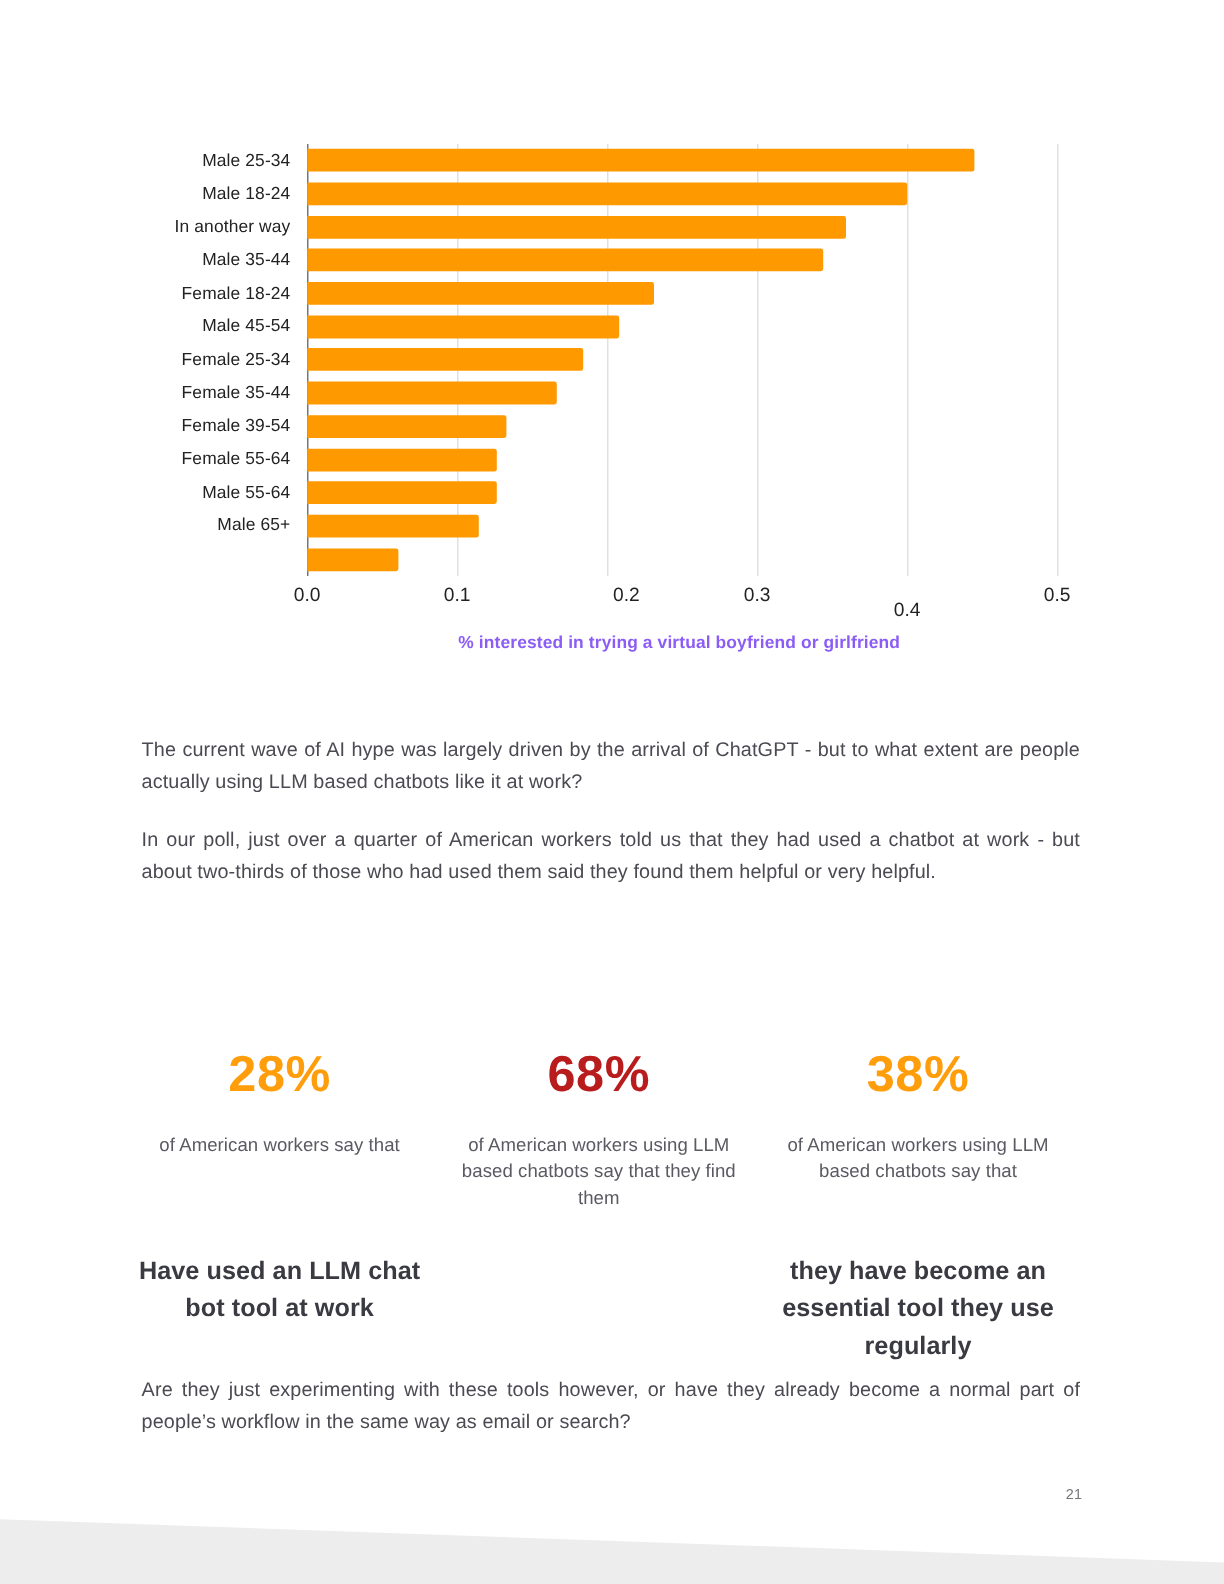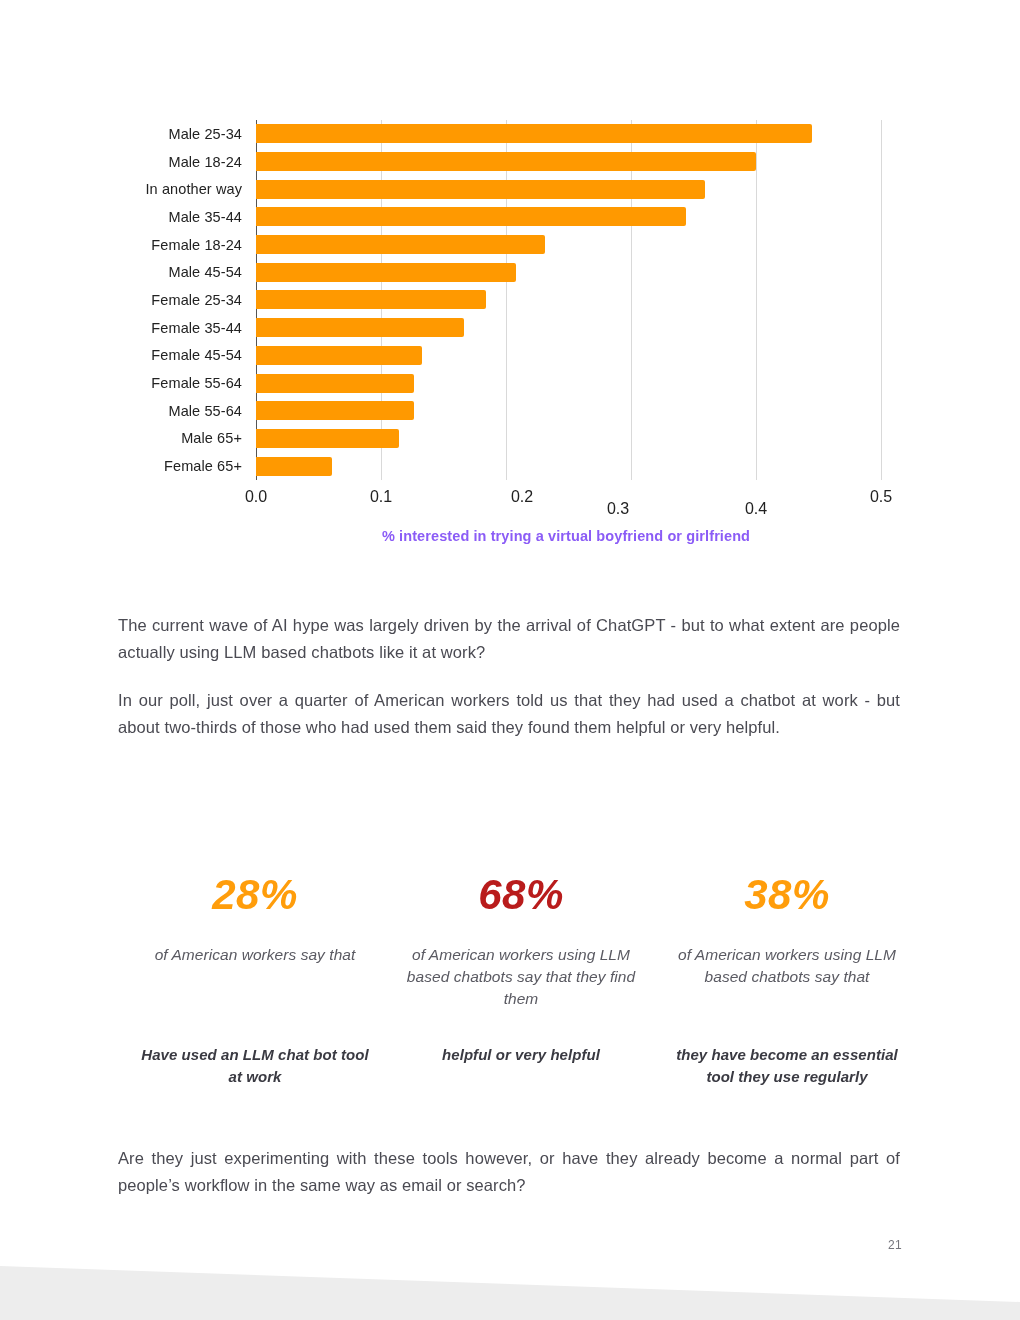--- a/index.html
+++ b/index.html
@@ -157,26 +157,25 @@
     color: #4a4a52;
     text-align: justify;
     margin-bottom: 22px;
     letter-spacing: 0.1px;
   }
   .body-para.last { margin-bottom: 0; }
 
   
   .stats-row {
     position: absolute;
-    left: 130px;
+    left: 108px;
     top: 872px;
     width: 782px;
     display: flex;
     gap: 16px;
-    font-style: italic;
   }
   .stat-col {
     flex: 1 1 0;
     text-align: center;
     padding: 0 6px;
   }
   .stat-number {
     font-size: 42px;
     font-weight: 700;
     color: #ff9d0b;
@@ -185,21 +184,21 @@
     letter-spacing: 0.5px;
   }
   .stat-desc {
     font-size: 15.5px;
     line-height: 1.42;
     color: #5a5a62;
     letter-spacing: 0.05px;
   }
   .stat-bold {
     margin-top: 34px;
-    font-size: 15px;
+    font-size: 21px;
     font-weight: 700;
     line-height: 1.48;
     color: #3a3a42;
     letter-spacing: 0.05px;
   }
 
   
   .closing {
     position: absolute;
     left: 118px;
@@ -226,25 +225,24 @@
 
     <div class="cat-labels">
         <div class="cat-label">Male 25-34</div>
         <div class="cat-label">Male 18-24</div>
         <div class="cat-label">In another way</div>
         <div class="cat-label">Male 35-44</div>
         <div class="cat-label">Female 18-24</div>
         <div class="cat-label">Male 45-54</div>
         <div class="cat-label">Female 25-34</div>
         <div class="cat-label">Female 35-44</div>
-        <div class="cat-label">Female 45-54</div>
+        <div class="cat-label">Female 39-54</div>
         <div class="cat-label">Female 55-64</div>
         <div class="cat-label">Male 55-64</div>
         <div class="cat-label">Male 65+</div>
-        <div class="cat-label">Female 65+</div>
       </div>
 
     <div class="plot">
       <div class="grid">
           <div class="gridline axis0" style="left: 0px;"></div>
           <div class="gridline" style="left: 125px;"></div>
           <div class="gridline" style="left: 250px;"></div>
           <div class="gridline" style="left: 375px;"></div>
           <div class="gridline" style="left: 500px;"></div>
           <div class="gridline" style="left: 625px;"></div>
@@ -289,21 +287,21 @@
           <div class="bar-row">
             <div class="bar" style="width: 76.25px; background: rgb(255, 153, 0);"></div>
           </div>
         </div>
     </div>
 
     <div class="x-ticks">
         <div class="x-tick" style="left: 256px;">0.0</div>
         <div class="x-tick" style="left: 381px;">0.1</div>
         <div class="x-tick" style="left: 522px;">0.2</div>
-        <div class="x-tick" style="left: 618px; margin-top: 12px;">0.3</div>
+        <div class="x-tick" style="left: 631px;">0.3</div>
         <div class="x-tick" style="left: 756px; margin-top: 12px;">0.4</div>
         <div class="x-tick" style="left: 881px;">0.5</div>
       </div>
 
     <div class="x-axis-title">
       <span class="x-axis-title-inner">% interested in trying a virtual boyfriend or girlfriend</span>
     </div>
   </div>
 </div>
 
@@ -314,21 +312,20 @@
 
 <div class="stats-row">
     <div class="stat-col">
       <div class="stat-number" style="color: rgb(255, 157, 11);">28%</div>
       <div class="stat-desc" style="min-height: 66px;">of American workers say that</div>
       <div class="stat-bold">Have used an LLM chat bot tool at work</div>
     </div>
     <div class="stat-col">
       <div class="stat-number" style="color: #b91c1c;">68%</div>
       <div class="stat-desc" style="min-height: 66px;">of American workers using LLM based chatbots say that they find them</div>
-      <div class="stat-bold">helpful or very helpful</div>
     </div>
     <div class="stat-col">
       <div class="stat-number" style="color: rgb(255, 157, 11);">38%</div>
       <div class="stat-desc" style="min-height: 66px;">of American workers using LLM based chatbots say that</div>
       <div class="stat-bold">they have become an essential tool they use regularly</div>
     </div>
   </div>
 
 <div class="closing">
   <p class="body-para last">Are they just experimenting with these tools however, or have they already become a normal part of people’s workflow in the same way as email or search?</p>

